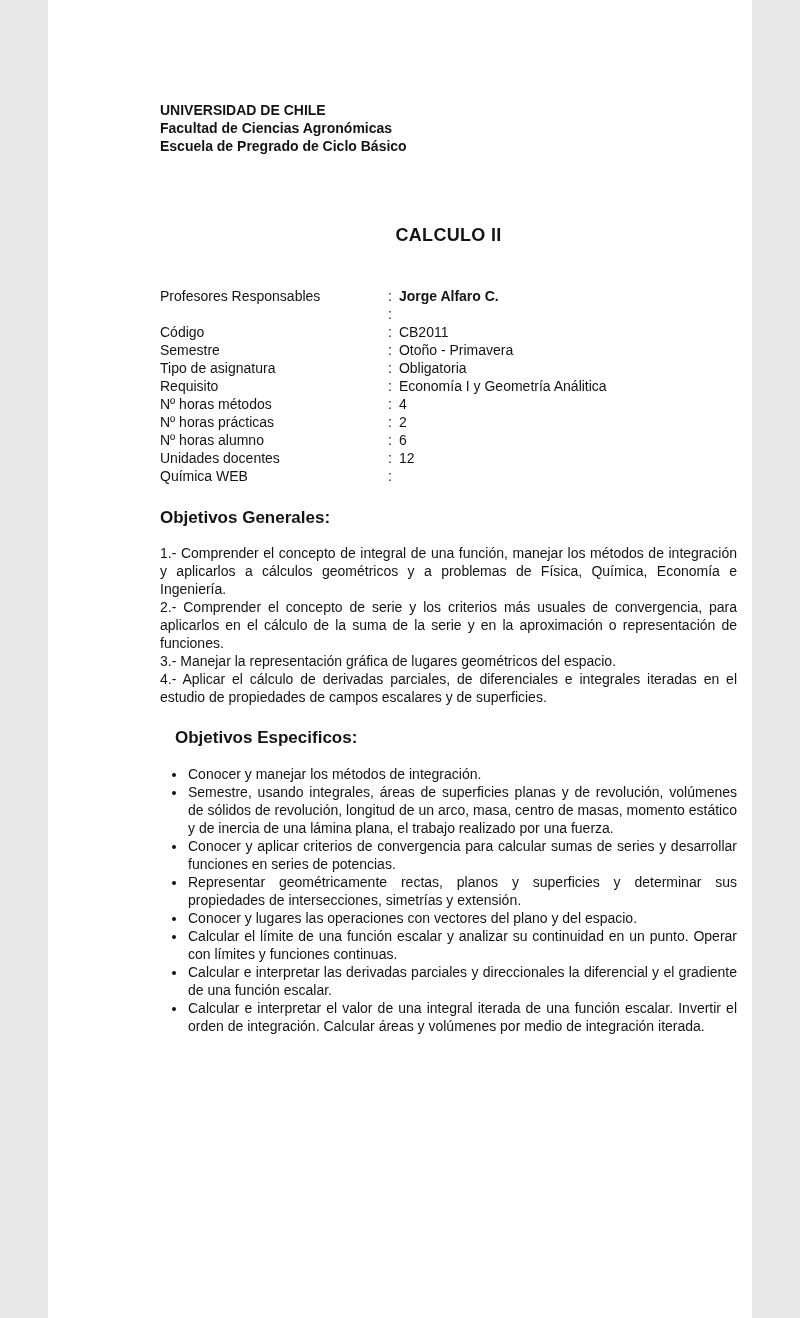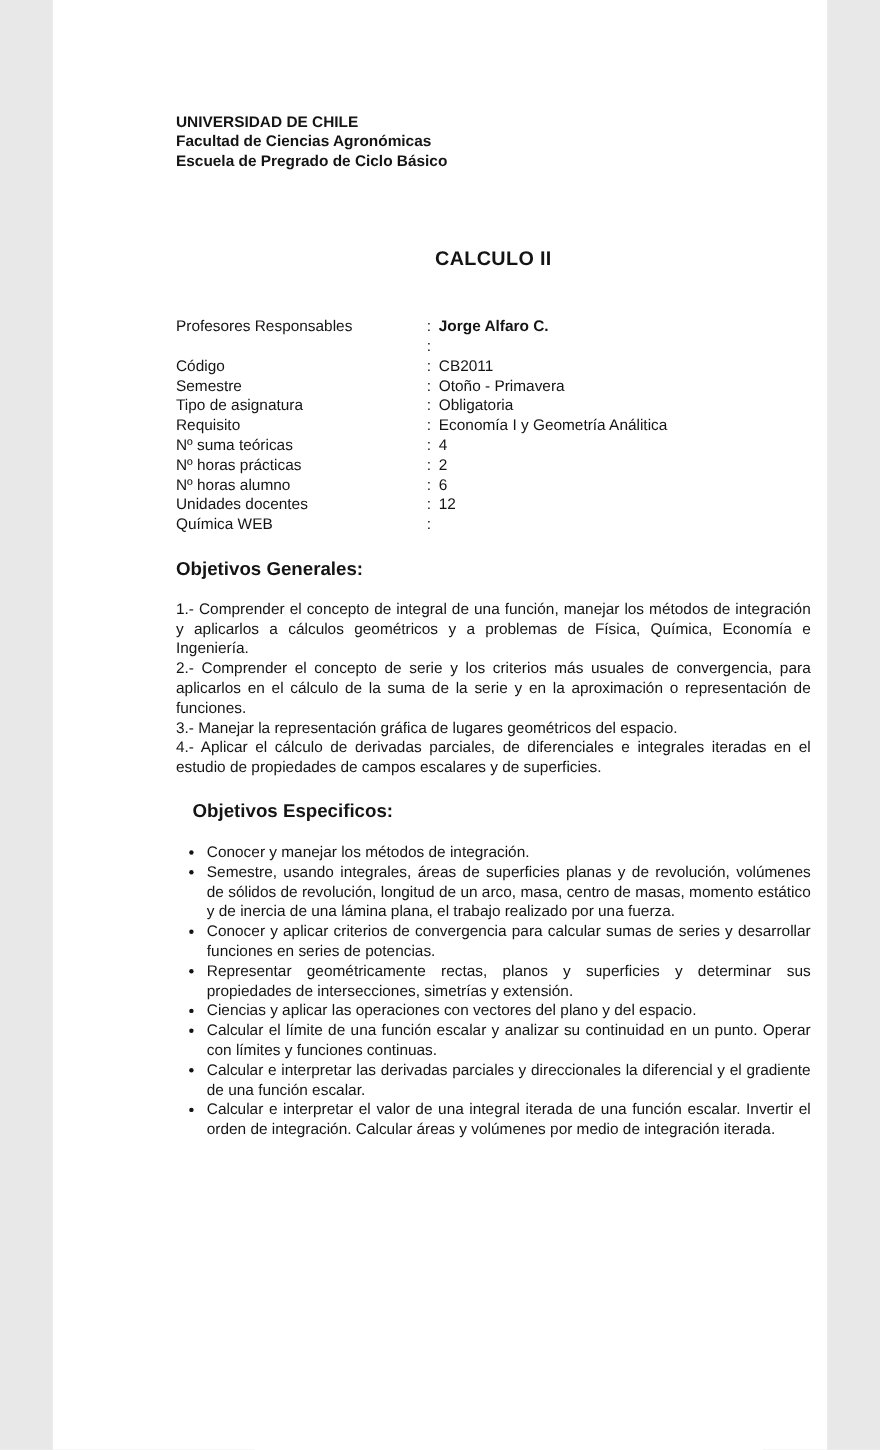--- a/index.html
+++ b/index.html
@@ -110,21 +110,21 @@
         <span class="info-label">Tipo de asignatura</span>
           <span class="info-sep">:</span>
           <span class="info-value">Obligatoria</span>
       </div>
       <div class="info-row">
         <span class="info-label">Requisito</span>
           <span class="info-sep">:</span>
           <span class="info-value">Economía I y Geometría Análitica</span>
       </div>
       <div class="info-row">
-        <span class="info-label">Nº suma teóricas</span>
+        <span class="info-label">Nº horas métodos</span>
           <span class="info-sep">:</span>
           <span class="info-value">4</span>
       </div>
       <div class="info-row">
         <span class="info-label">Nº horas prácticas</span>
           <span class="info-sep">:</span>
           <span class="info-value">2</span>
       </div>
       <div class="info-row">
         <span class="info-label">Nº horas alumno</span>
@@ -152,20 +152,20 @@
       <p>4.-  Aplicar el cálculo de derivadas parciales, de diferenciales e integrales iteradas en el estudio de propiedades de campos escalares y de superficies.</p>
     </div>
 
     <div class="section-heading heading-especificos">Objetivos Especificos:</div>
 
     <ul class="bullet-list">
       <li>Conocer y manejar los métodos de integración.</li>
       <li>Semestre, usando integrales, áreas de superficies planas y de revolución, volúmenes de sólidos de revolución, longitud de un arco, masa, centro de masas, momento estático y de inercia de una lámina plana, el trabajo realizado por una fuerza.</li>
       <li>Conocer y aplicar criterios de convergencia para calcular sumas de series y desarrollar funciones en series de potencias.</li>
       <li>Representar geométricamente rectas, planos y superficies y determinar sus propiedades de intersecciones, simetrías y extensión.</li>
-      <li>Ciencias y aplicar las operaciones con vectores del plano y del espacio.</li>
+      <li>Conocer y lugares las operaciones con vectores del plano y del espacio.</li>
       <li>Calcular el límite de una función escalar y analizar su continuidad en un punto. Operar con límites y funciones continuas.</li>
       <li>Calcular e interpretar las derivadas parciales y direccionales la diferencial y el gradiente de una función escalar.</li>
       <li>Calcular e interpretar el valor de una integral iterada de una función escalar. Invertir el orden de integración.  Calcular áreas y volúmenes por medio de integración iterada.</li>
     </ul>
 
   </div>
 </div>
 
 </body></html>

